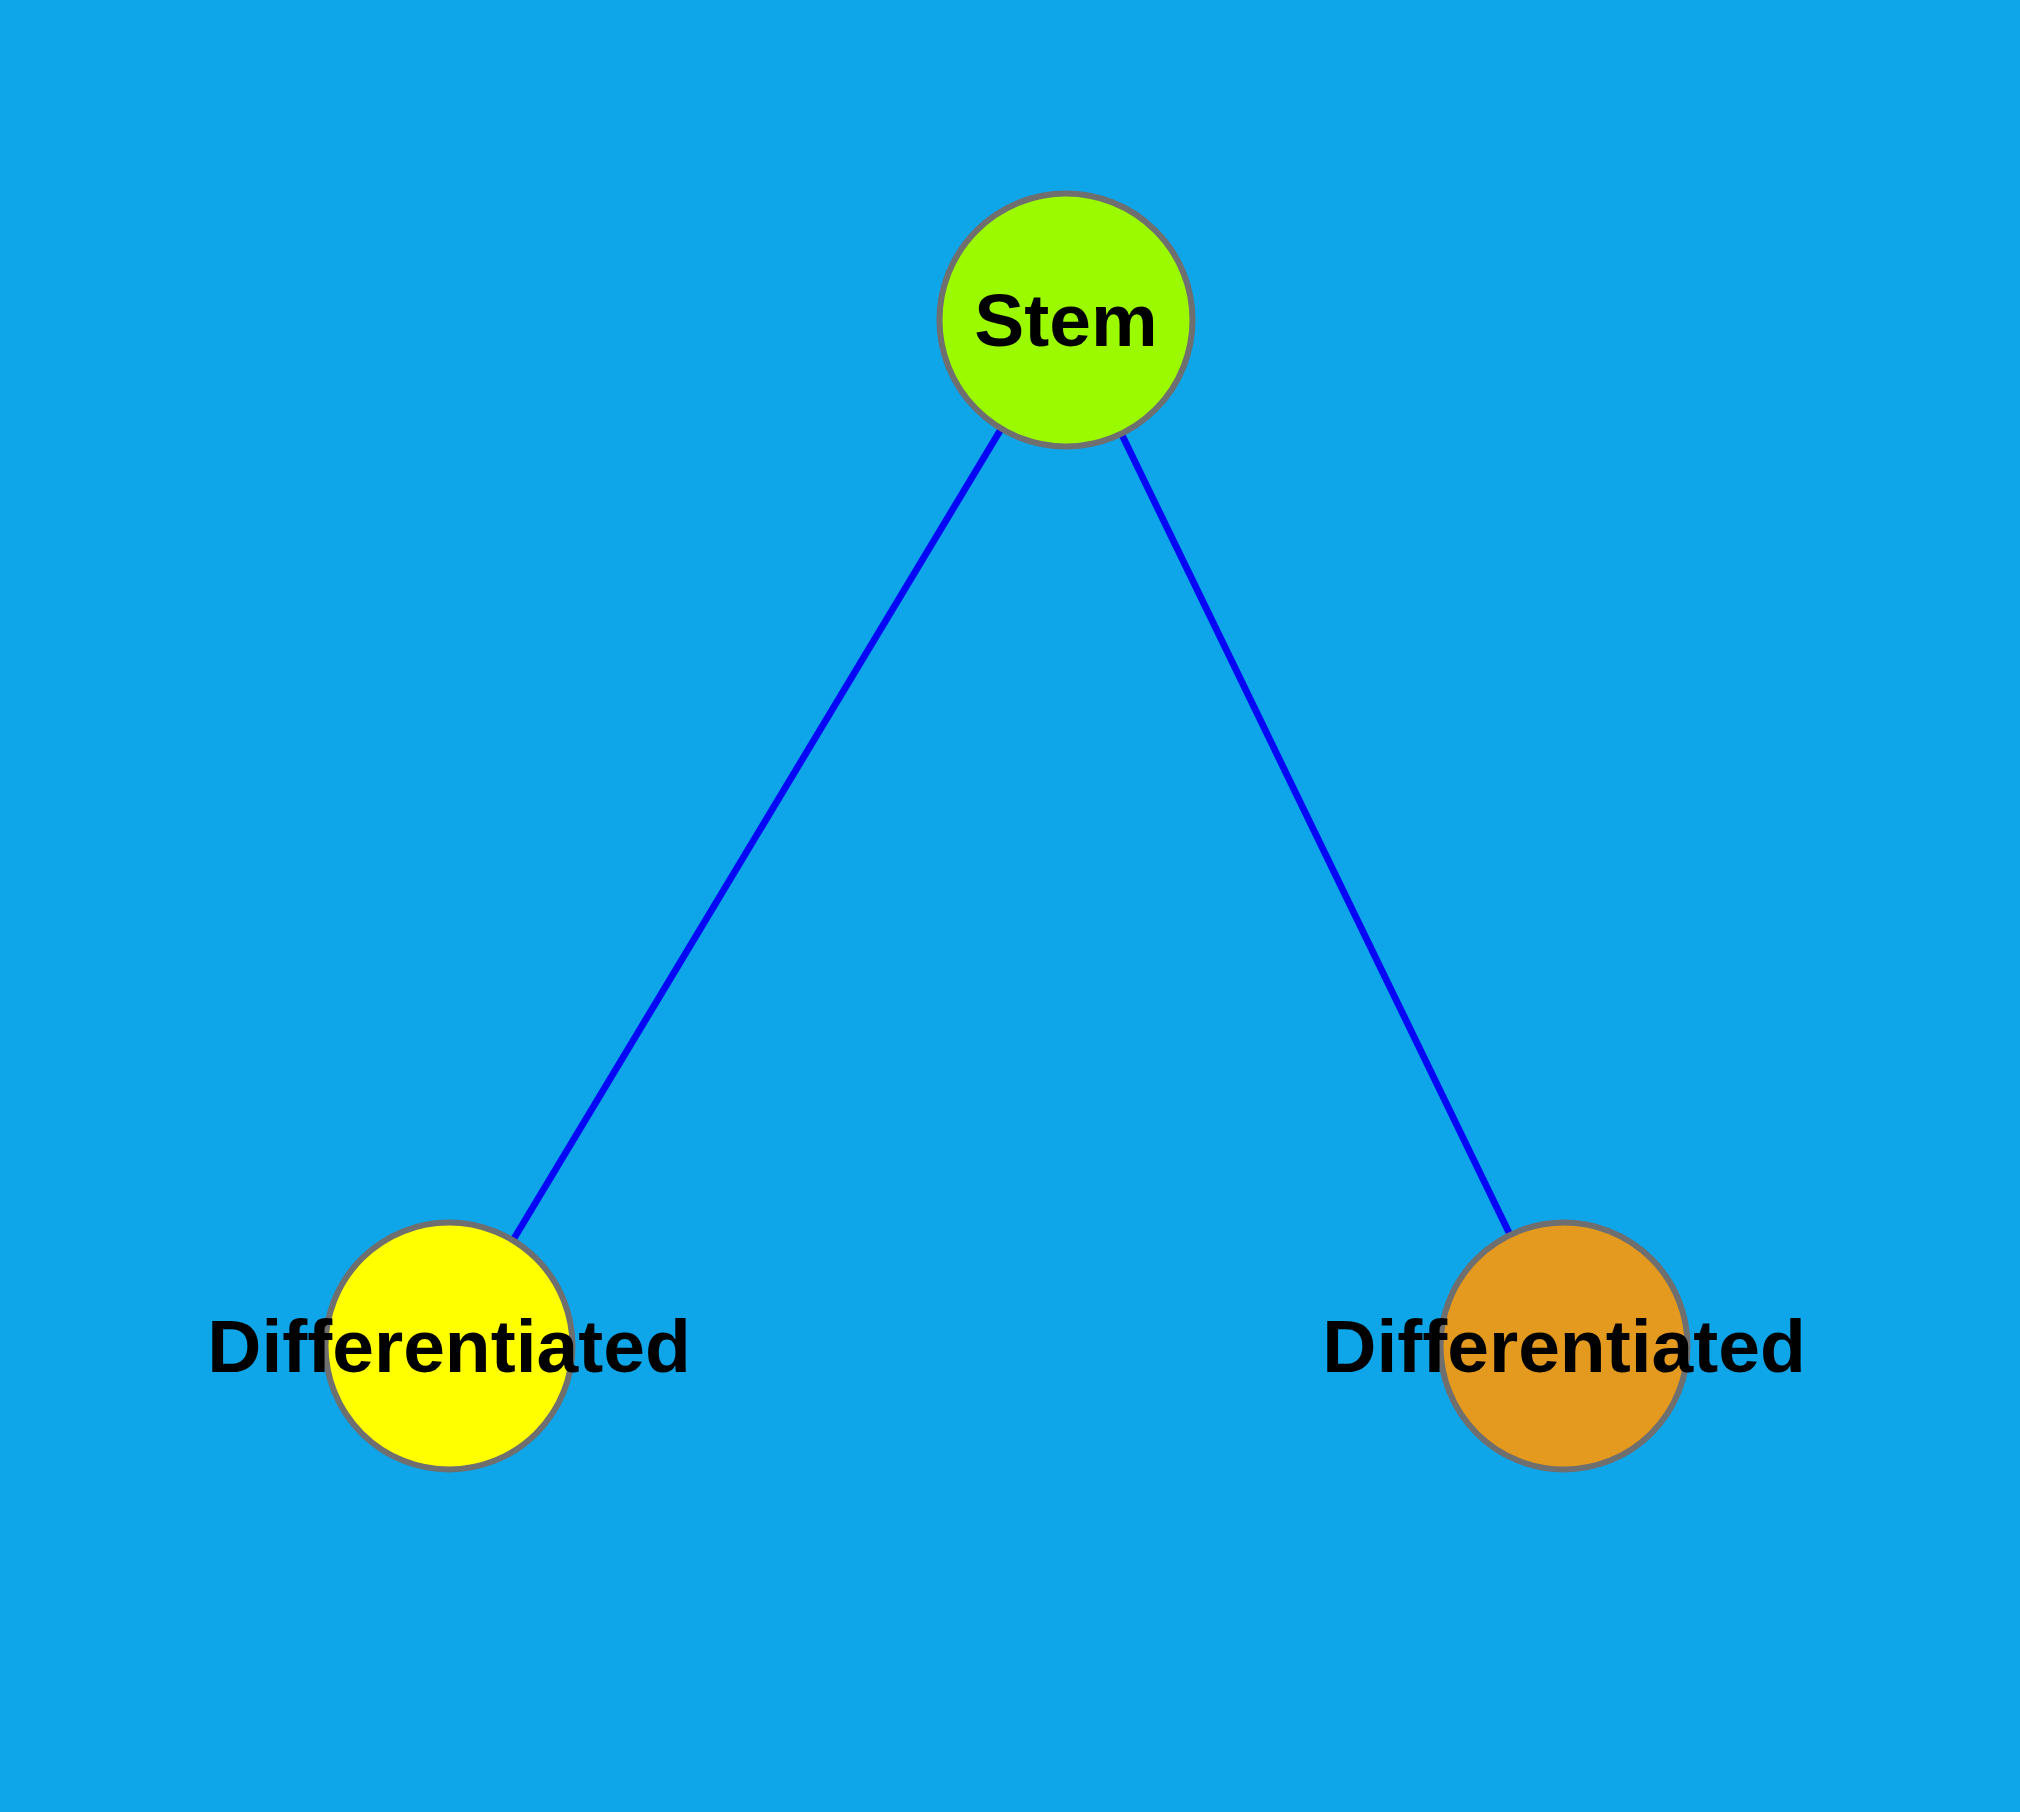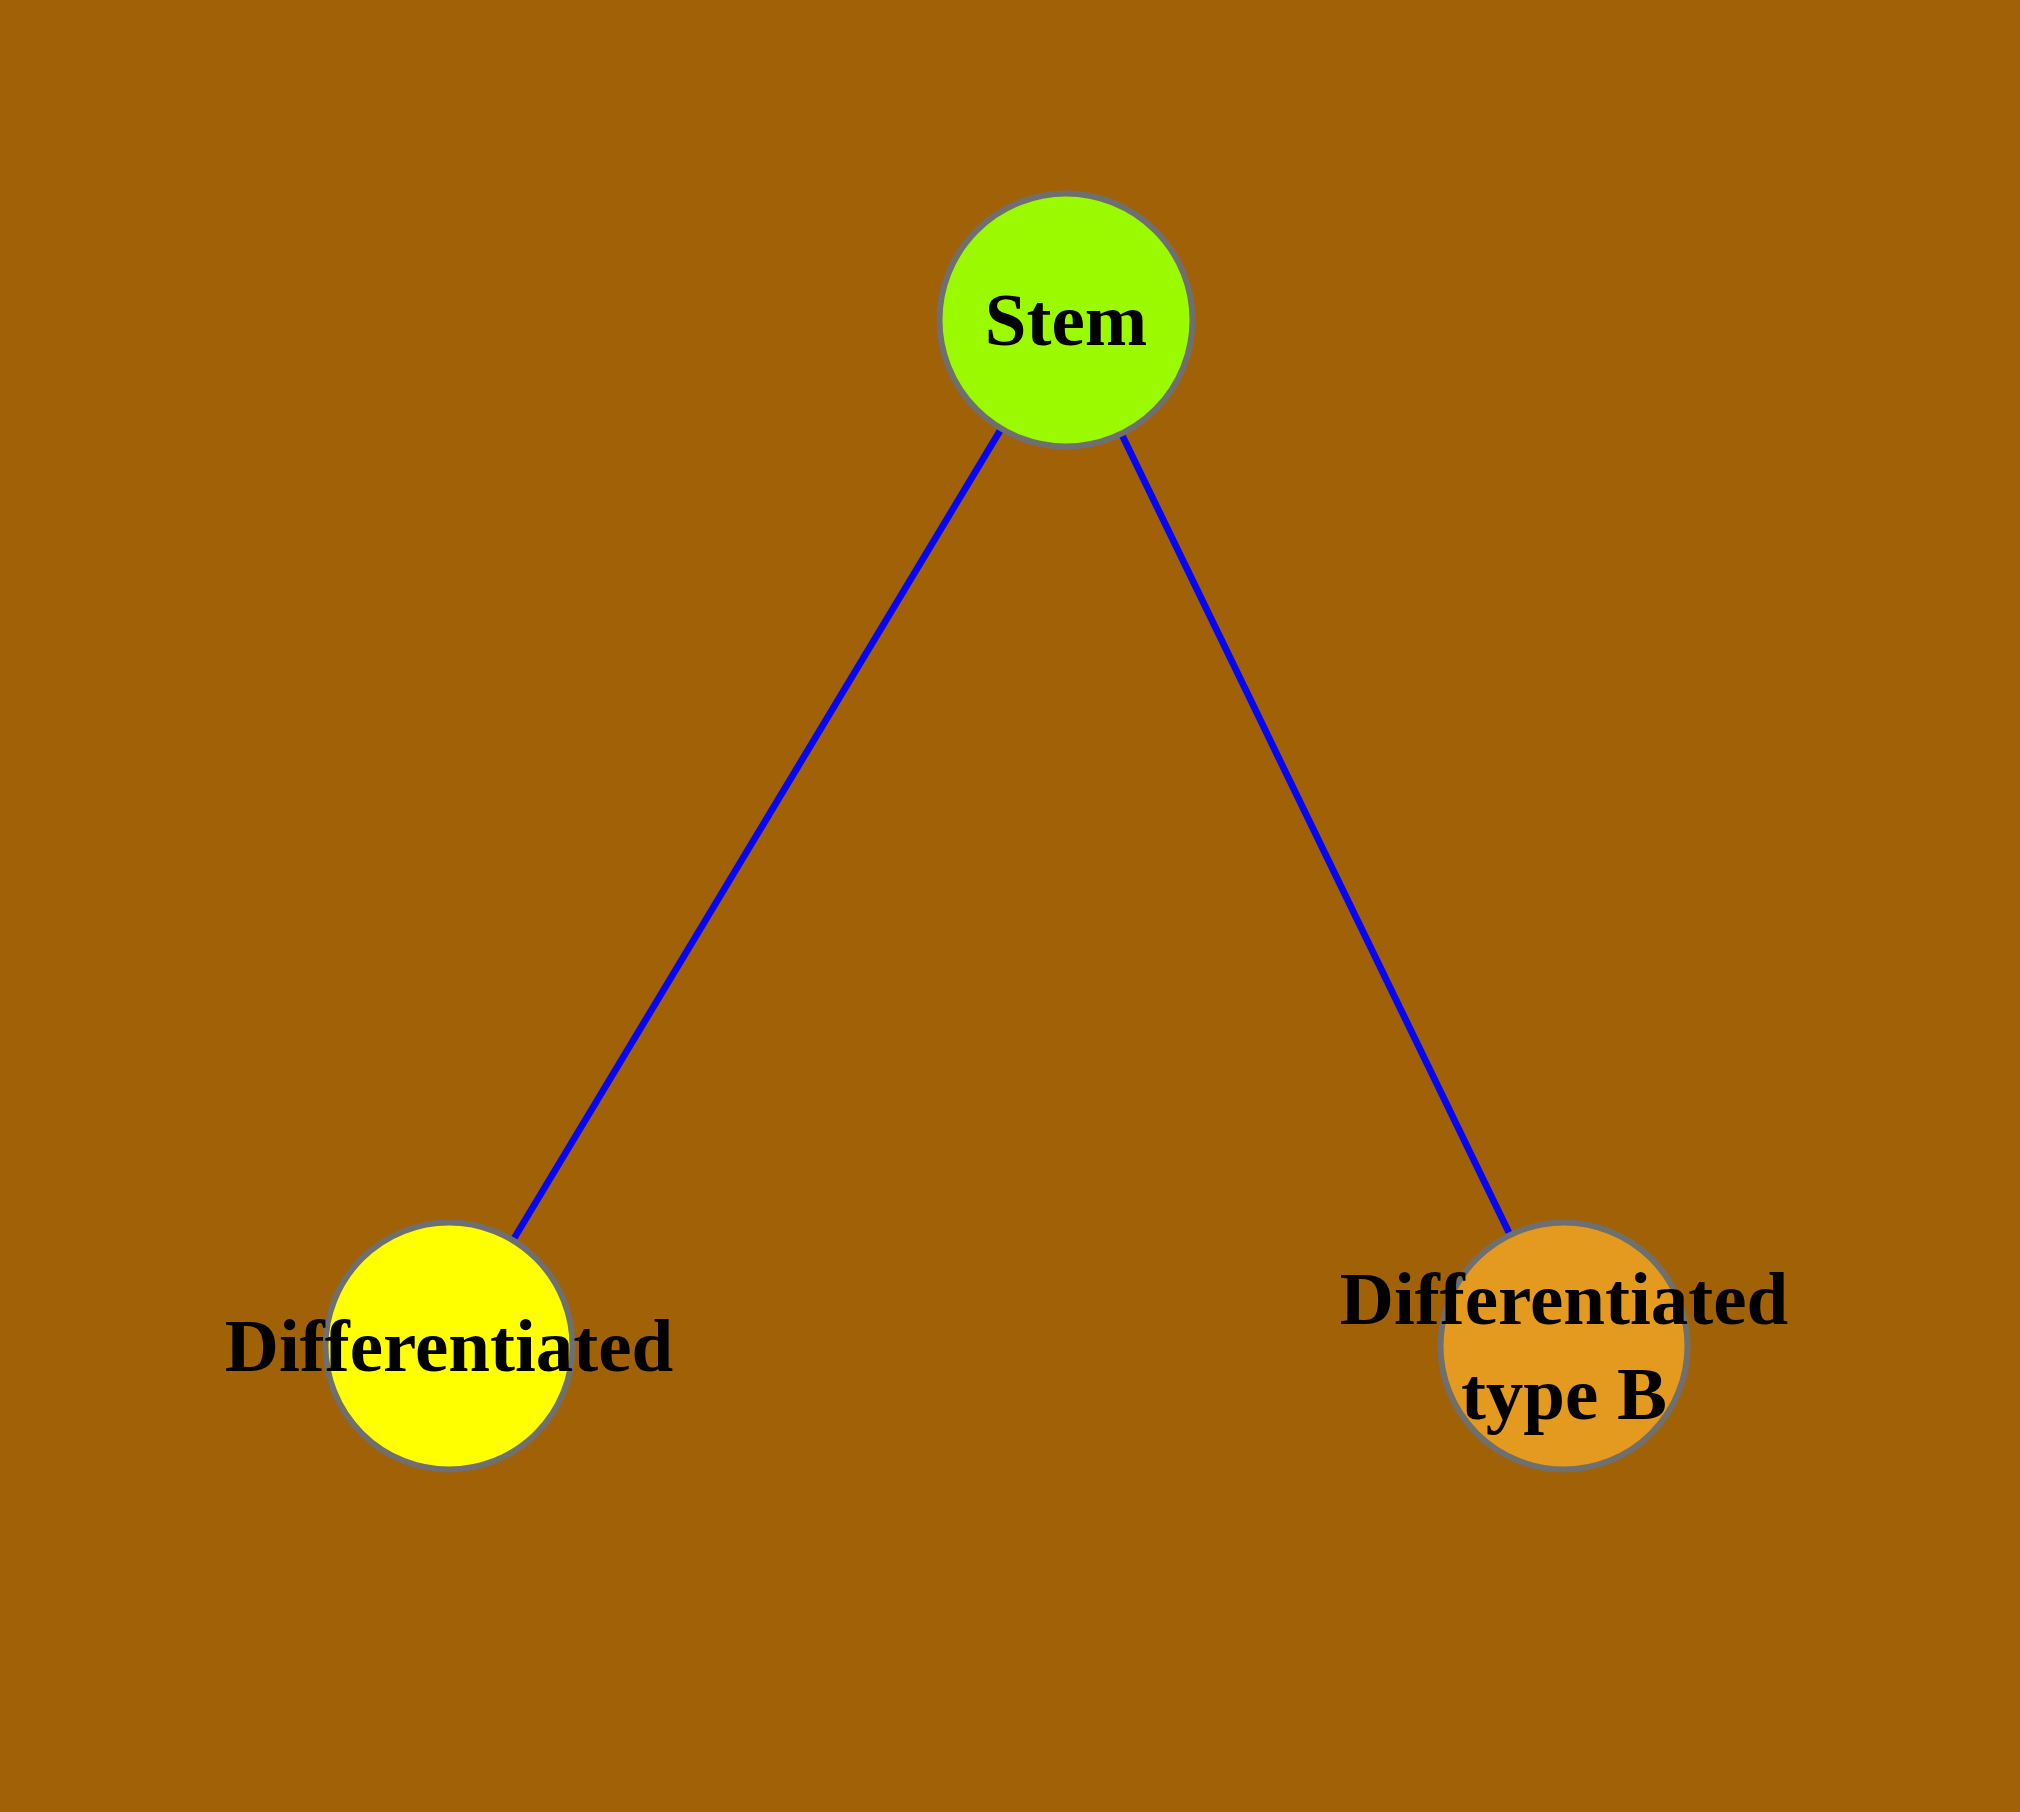--- a/index.html
+++ b/index.html
@@ -34,38 +34,37 @@
     font-weight: bold;
     font-size: 75px;
     line-height: 1.26;
     color: #000000;
     white-space: nowrap;
   }
 </style>
 </head>
 <body>
 
-<div id="canvas" style="background: #a16207; font-family: Liberation Serif, serif;">
+<div id="canvas" style="background: #0ea5e9;">
 
   <svg id="edge-layer" width="2021" height="1812" viewBox="0 0 2384 2138">
     <line x1="1258" y1="378" x2="530" y2="1588" stroke="#0606F6" stroke-width="8"></line>
     <line x1="1258" y1="378" x2="1845" y2="1588" stroke="#0606F6" stroke-width="8"></line>
   </svg>
 
   <div class="node" style="left: 1066px; top: 320px; width: 259px; height: 259px; background: rgb(155, 250, 0); border: 6px solid rgb(111, 111, 111);"></div>
   <div class="node" style="left: 449px; top: 1346px; width: 253px; height: 253px; background: rgb(255, 255, 0); border: 6px solid rgb(111, 111, 111);"></div>
   <div class="node" style="left: 1564px; top: 1346px; width: 253px; height: 253px; background: rgb(227, 154, 31); border: 6px solid rgb(111, 111, 111);"></div>
 
   <div class="node-label" style="left: 1066px; top: 320px; color: rgb(0, 0, 0);">
     <div>Stem</div>
   </div>
 
   <div class="node-label" style="left: 449px; top: 1346px; color: rgb(0, 0, 0);">
     <div>Differentiated</div>
   </div>
 
   <div class="node-label" style="left: 1564px; top: 1346px; color: rgb(0, 0, 0);">
     <div>Differentiated</div>
-    <div>type B</div>
   </div>
 
 </div>
 
 
 </body></html>

